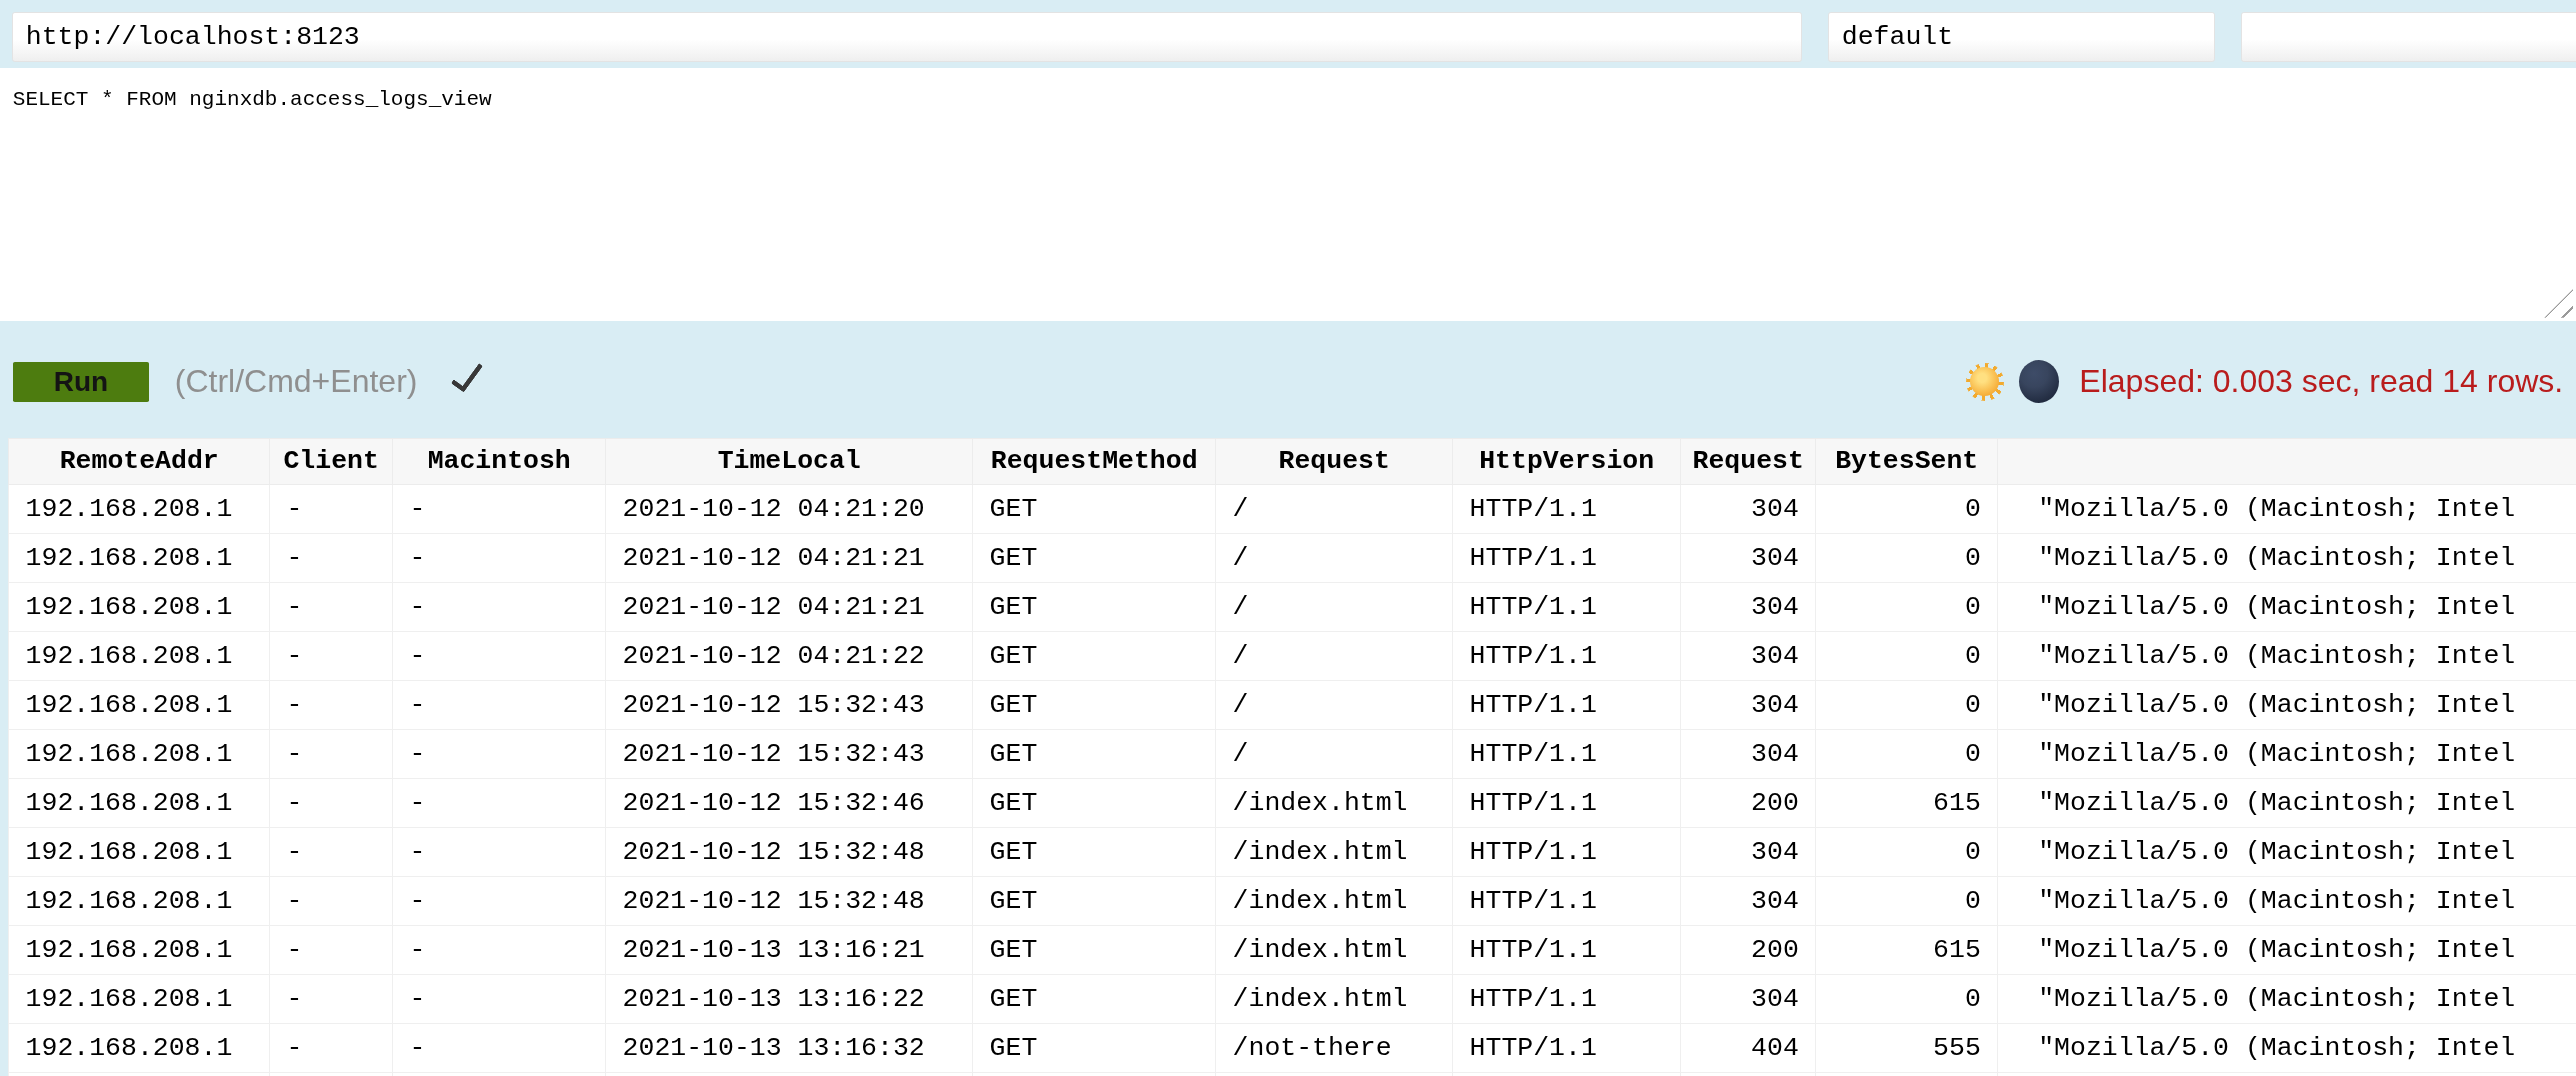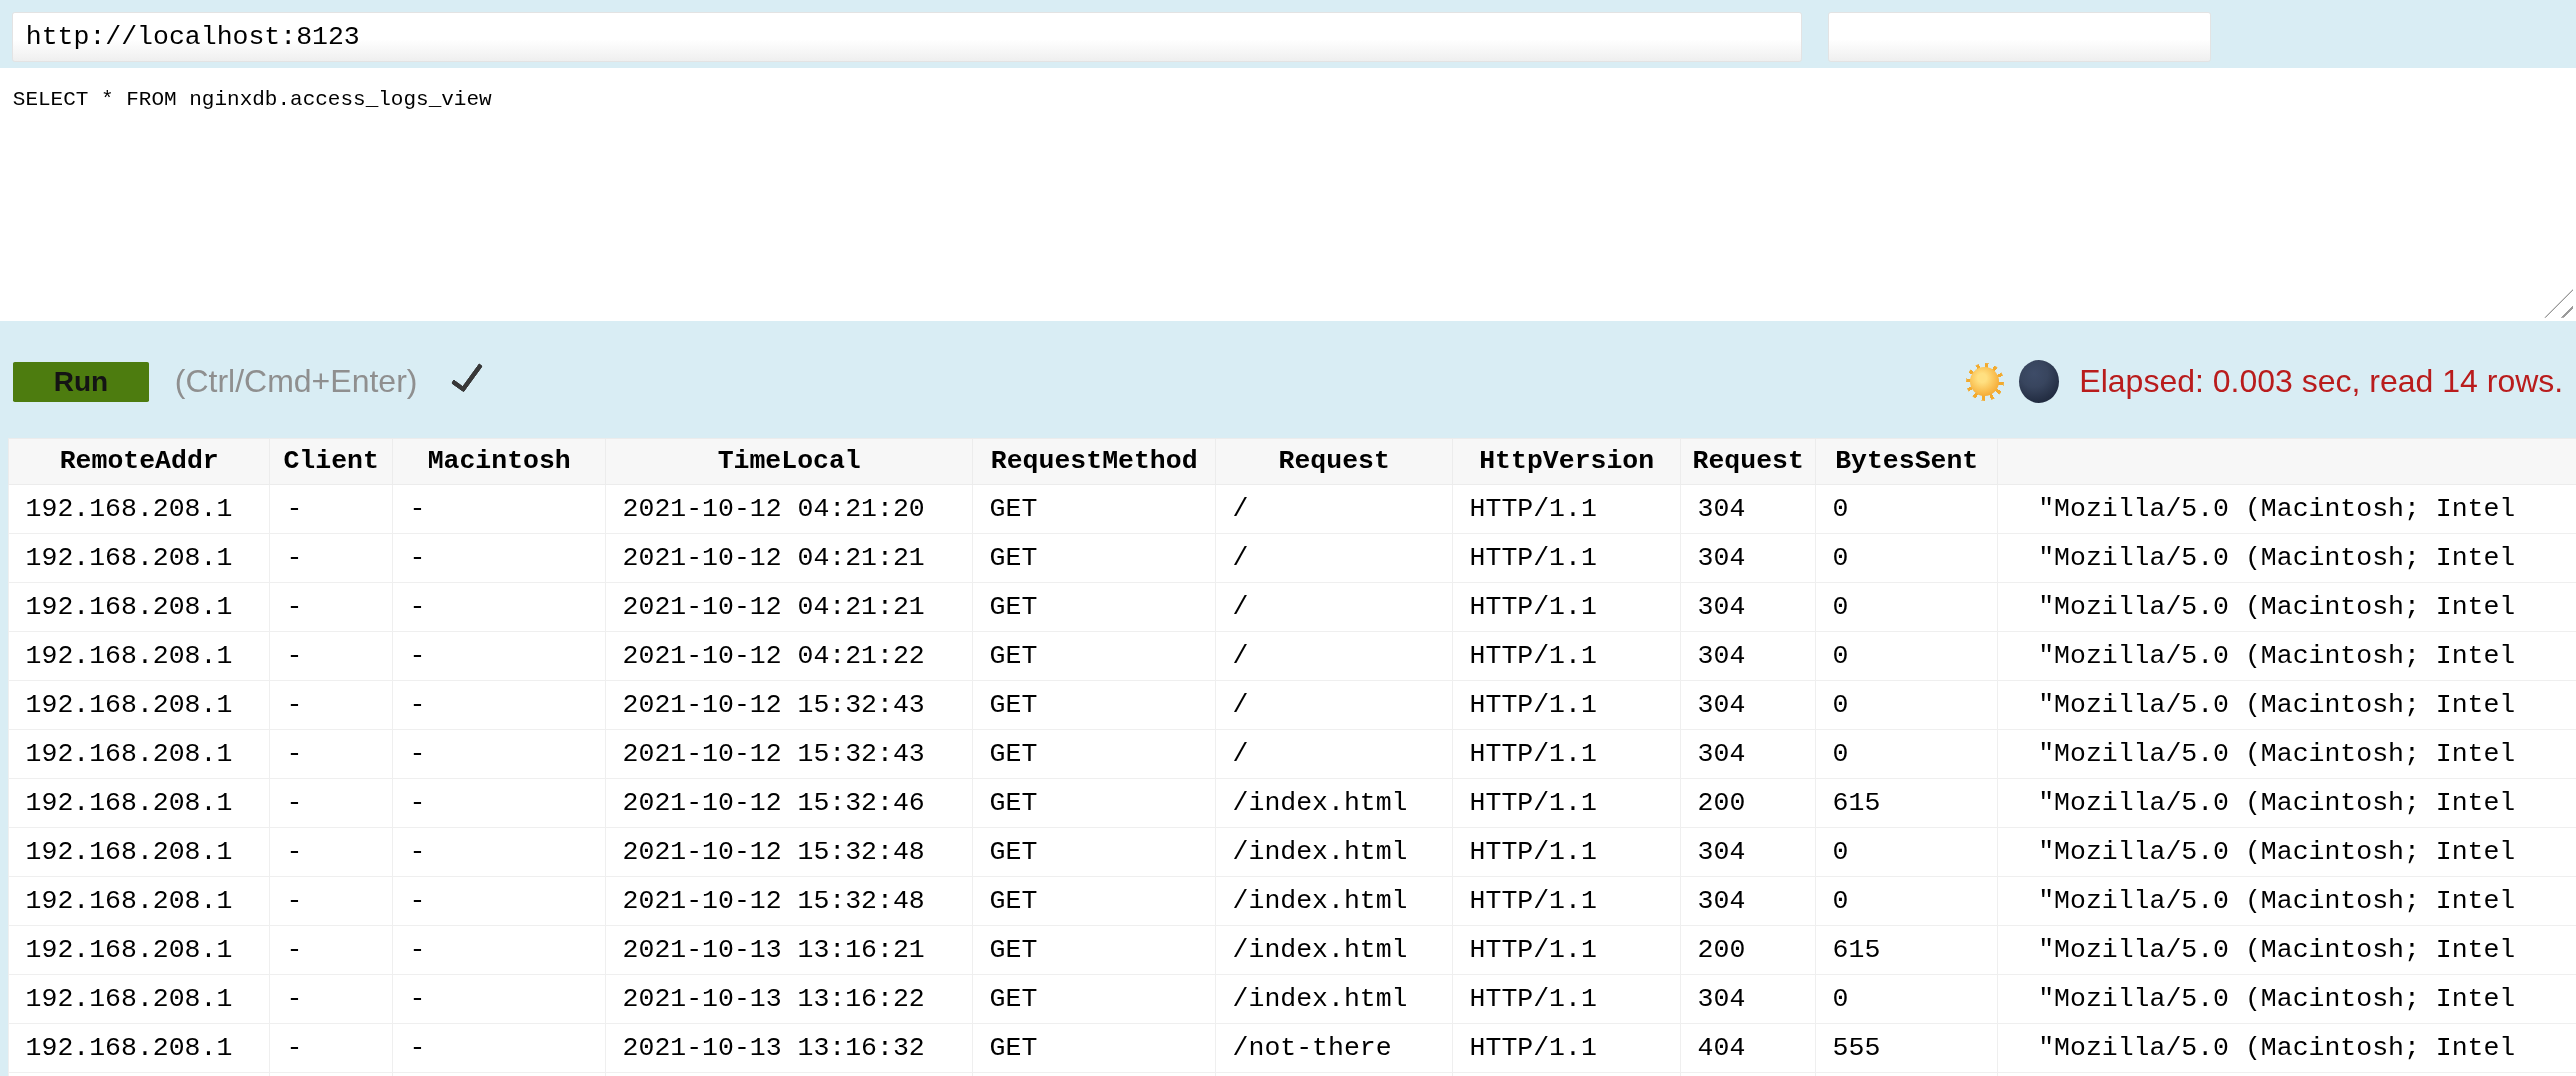--- a/index.html
+++ b/index.html
@@ -147,31 +147,32 @@
     white-space: nowrap;
     overflow: hidden;
   }
   table.results td {
     border: 1.8px solid #efefef;
     height: 49px;
     padding: 0 16.4px;
     white-space: nowrap;
     overflow: hidden;
   }
-  table.results td.align-right { }
+  table.results td.align-right { text-align: right; }
   table.results td.align-left { text-align: left; }
   table.results td.last-col { padding-left: 40px; }
 </style>
 </head>
 <body>
 
 <div class="app">
 
   <div class="topbar">
     <input class="url-input" type="text" value="http://localhost:8123" style="">
+    <input class="user-input" type="text" value="default" style="">
     <input class="password-input" type="password" value="" style="">
   </div>
 
   <div class="query-wrap">
     <textarea class="query-editor" spellcheck="false" style="">SELECT * FROM nginxdb.access_logs_view</textarea>
     <div class="grip"></div>
   </div>
 
   <div class="toolbar">
     <button class="run-btn">Run</button>

